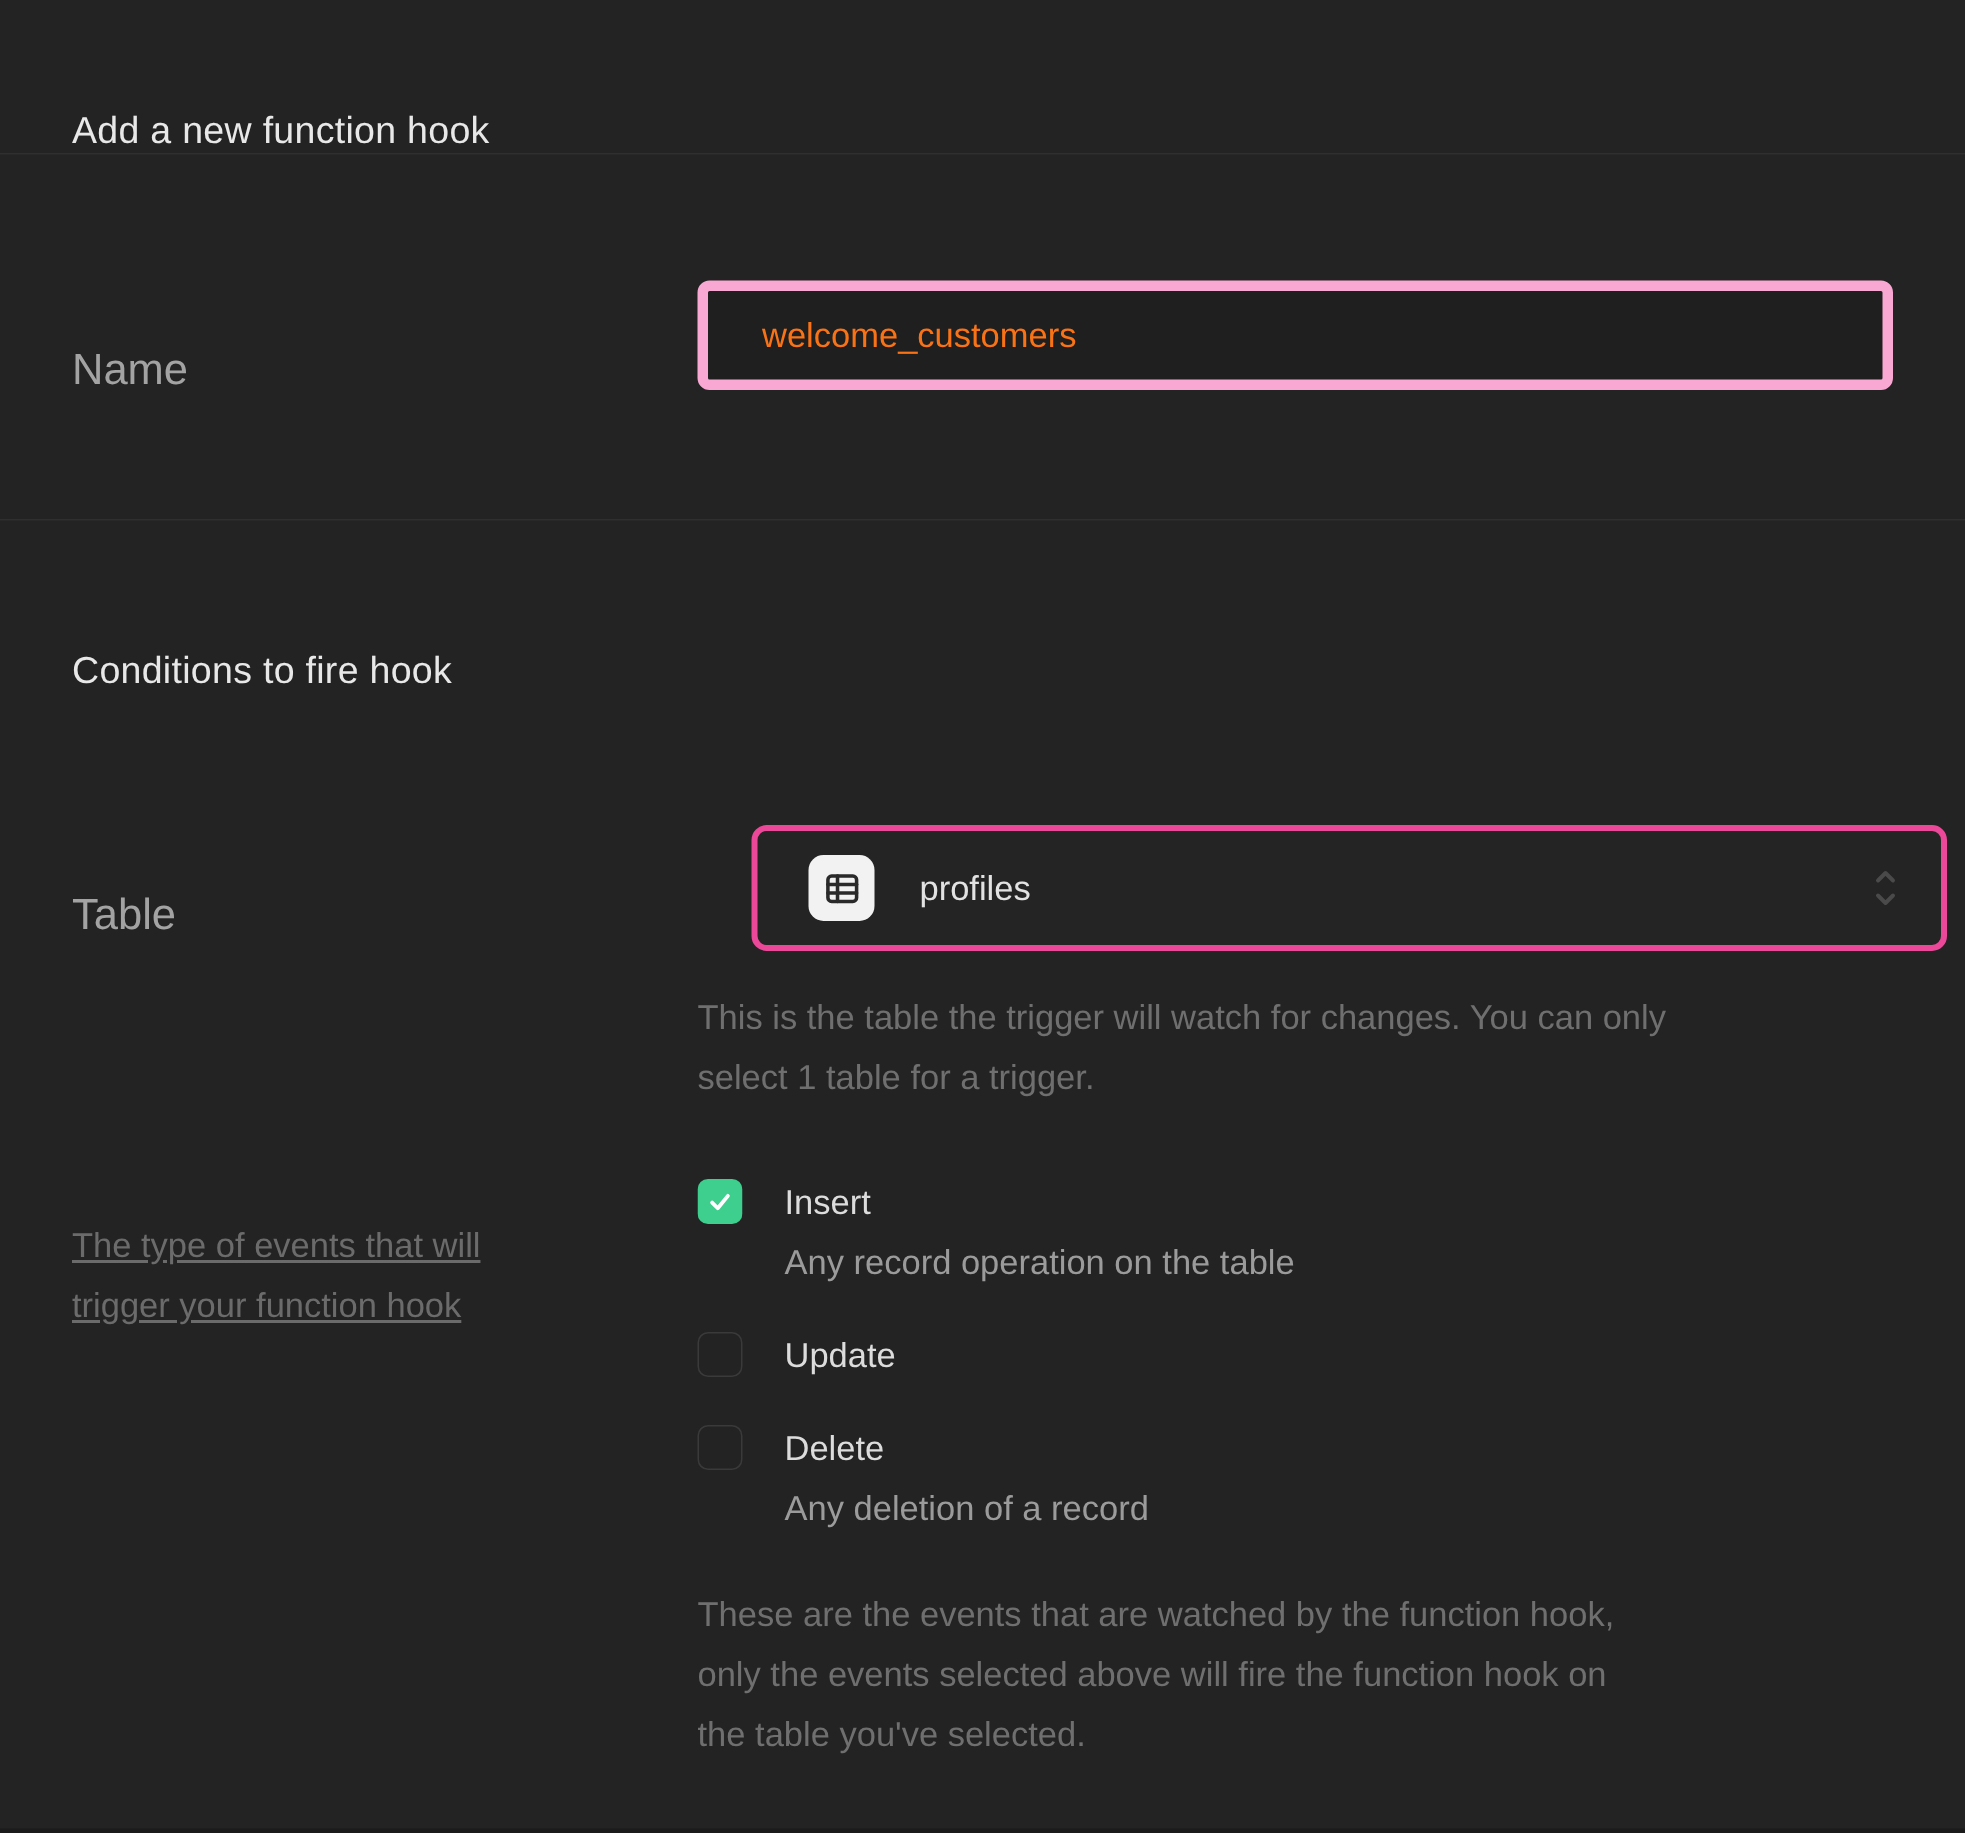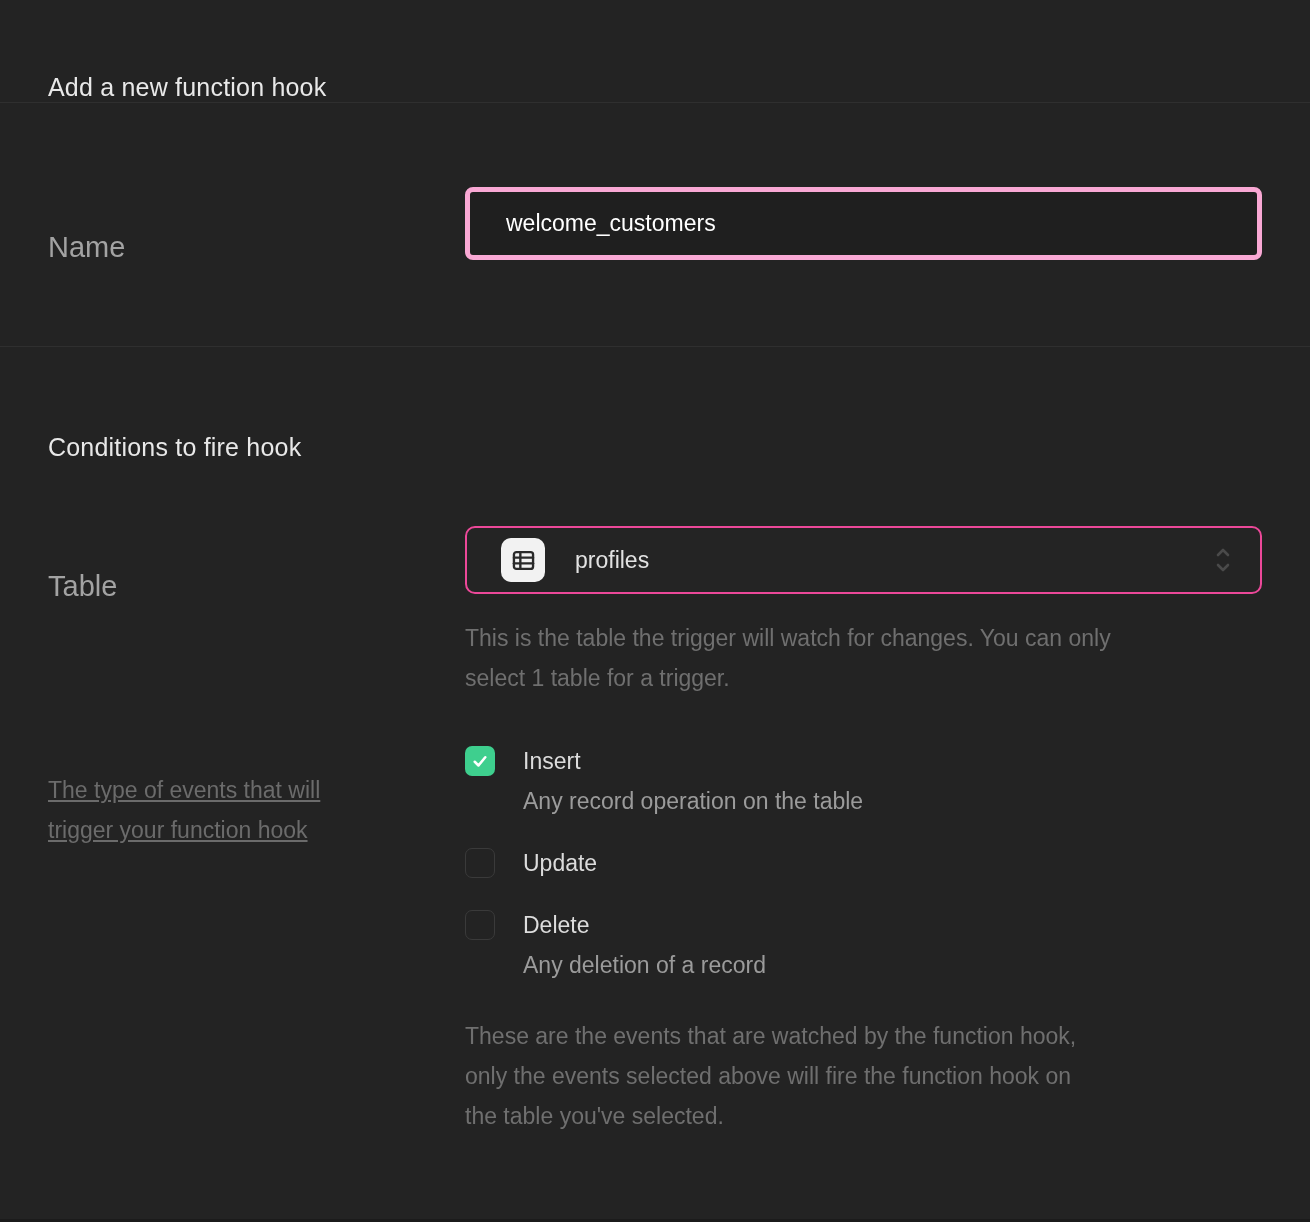--- a/index.html
+++ b/index.html
@@ -41,49 +41,50 @@
     font-size: 29px;
     color: #a3a3a3;
     padding-top: 8px;
     font-weight: 400;
     margin-top: 36px;
   }
   .text-input {
     width: 100%;
     height: 73px;
     background: #1f1f1f;
-    border: 5px solid #f9a8d4;
+    border: 7px solid #f9a8d4;
     border-radius: 8px;
-    color: #ffffff;
+    color: #f97316;
     font-size: 23px;
     font-family: "Liberation Sans", sans-serif;
     padding: 0 36px;
     outline: none;
   }
   .conditions-section {
     padding-top: 86px;
   }
   .section-heading {
     font-size: 25px;
     font-weight: 400;
     color: #e8e8e8;
     letter-spacing: 0.2px;
-    margin-bottom: 64px;
+    margin-bottom: 88px;
   }
   .select-box {
     width: 100%;
-    height: 68px;
+    height: 84px;
     background: #242424;
-    border: 2px solid #ec4899;
+    border: 4px solid #ec4899;
     border-radius: 10px;
     display: flex;
     align-items: center;
     padding: 0 26px 0 34px;
     cursor: pointer;
     position: relative;
+    margin-left: 36px;
   }
   .table-icon-chip {
     width: 44px;
     height: 44px;
     background: #f2f2f2;
     border-radius: 10px;
     display: flex;
     align-items: center;
     justify-content: center;
     flex: none;

